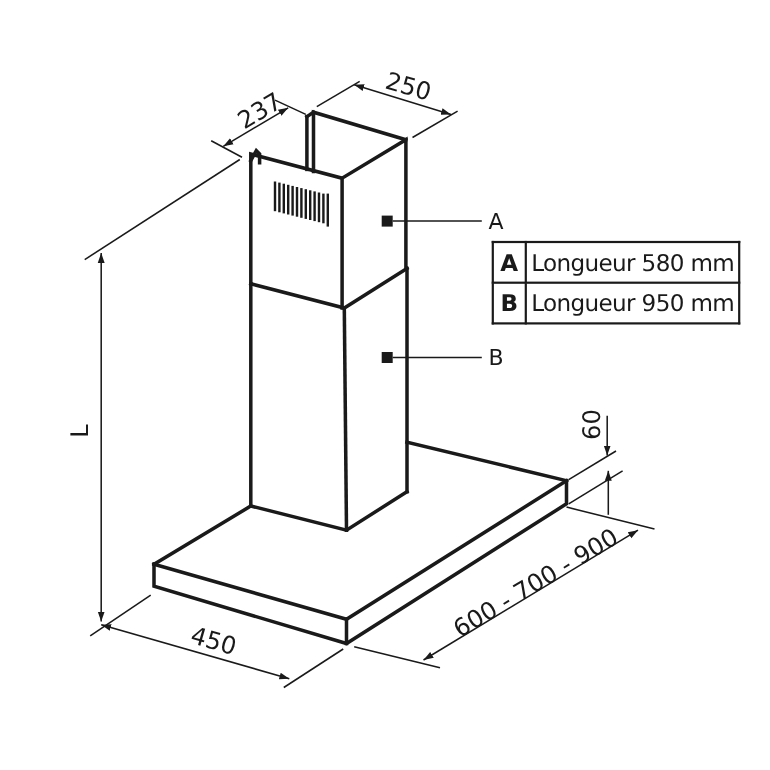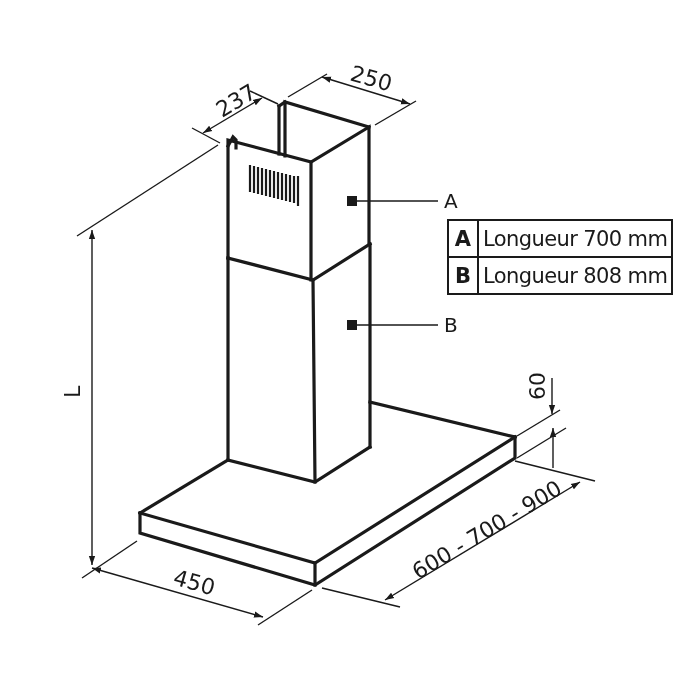--- a/index.html
+++ b/index.html
@@ -122,20 +122,20 @@
     <line class="thin" x1="552" y1="378" x2="552" y2="414" marker-end="url(#arr)"></line>
     <line class="thin" x1="553" y1="468" x2="553" y2="428" marker-end="url(#arr)"></line>
     <text class="dimtext" transform="translate(545,400) rotate(-90)">60</text>
   </g>
 </svg>
 
 <table id="legend-table">
   <tbody>
       <tr>
     <td class="key">A</td>
-    <td class="val">Longueur 700 mm</td>
+    <td class="val">Longueur 580 mm</td>
   </tr>
   <tr>
     <td class="key">B</td>
-    <td class="val">Longueur 808 mm</td>
+    <td class="val">Longueur 950 mm</td>
   </tr>
 </tbody>
   </table>
 
 </body></html>

